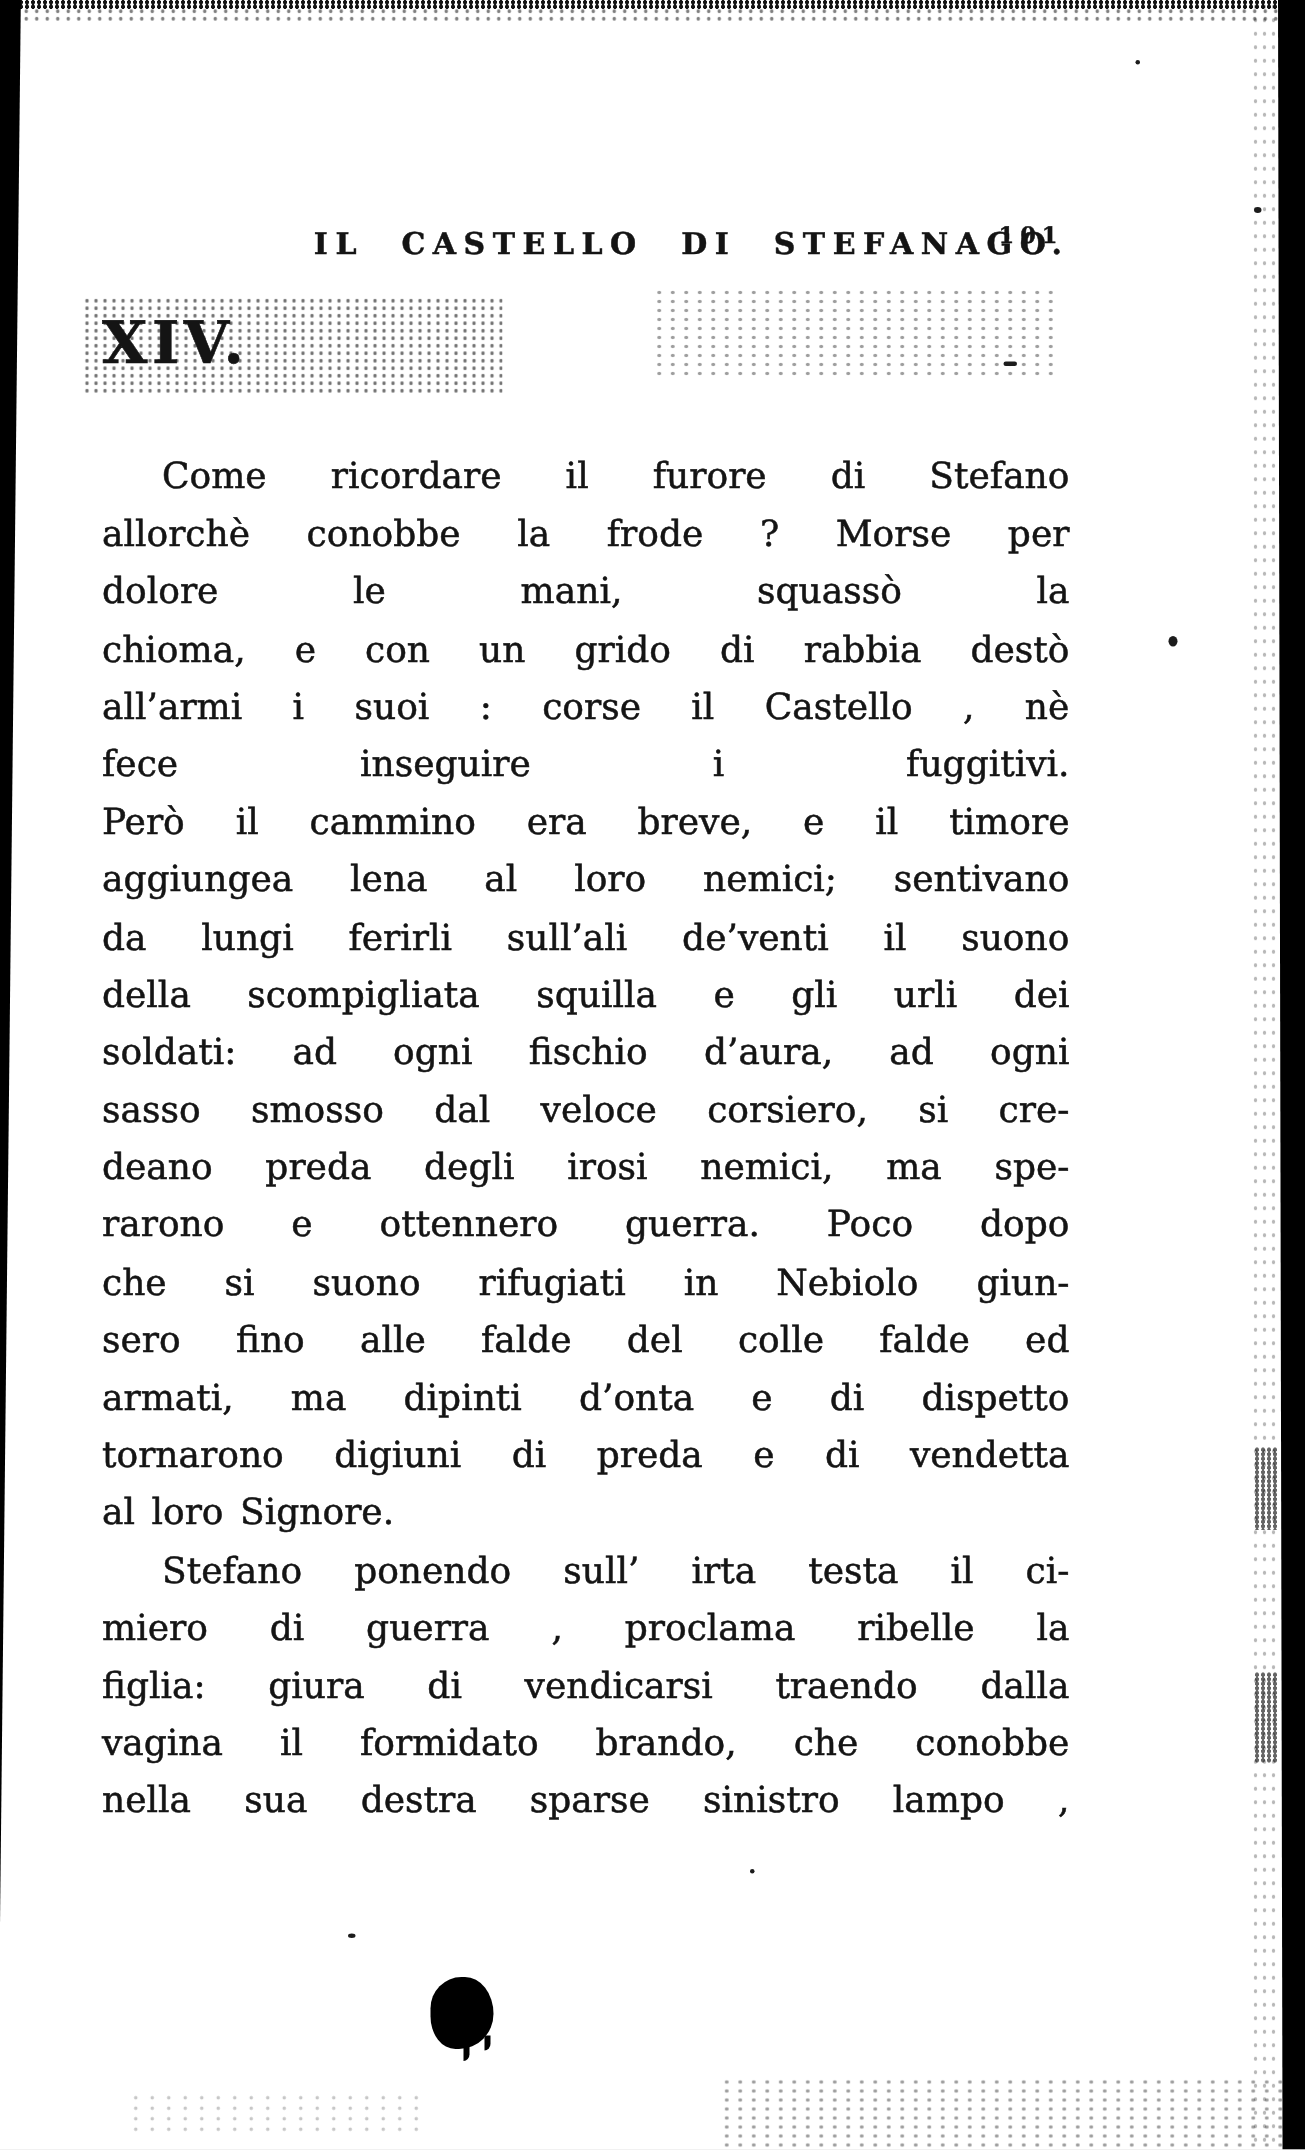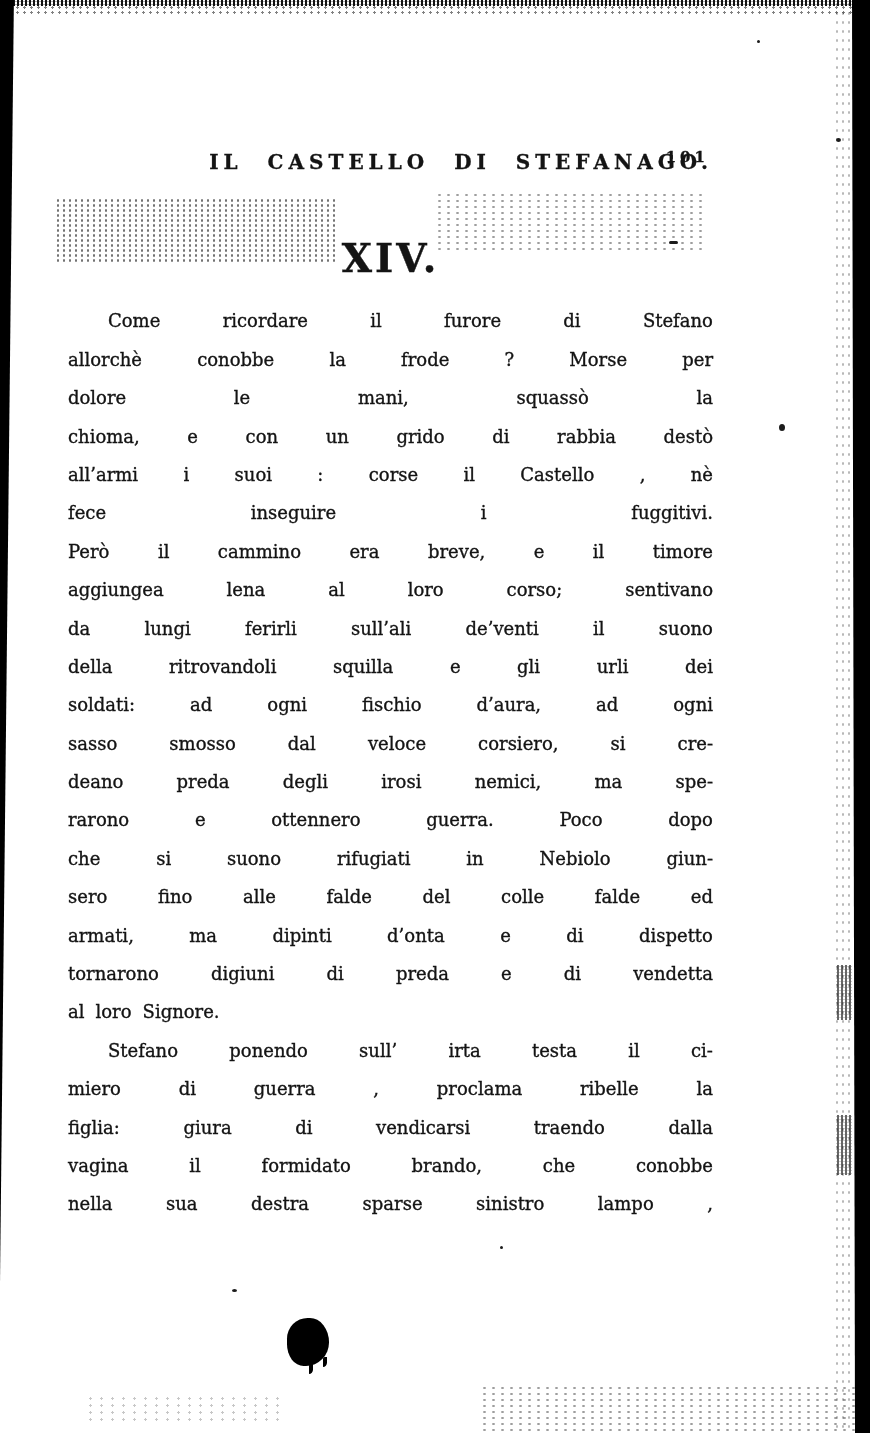--- a/index.html
+++ b/index.html
@@ -28,24 +28,24 @@
     box-shadow:-15px 8px 0 -18px #000, 17px 20px 0 -19px #000,
                 3px 27px 0 -19px #000, -9px -7px 0 -19px #000; }
   
   .content { position:absolute; left:68px; top:148px; width:645px; }
   .running-head { position:relative; height:30px; font-weight:bold;
     -webkit-text-stroke:0.3px var(--ink); }
   .head-title { display:block; text-align:right; font-size:20px;
     letter-spacing:5px; word-spacing:13px; padding-top:2px; }
   .page-num { position:absolute; right:4px; top:0; font-size:15px;
     letter-spacing:4px; }
-  .chapter-head { position:absolute; top:58px; width:100%; text-align:center;
-    font-size:39px; font-weight:bold; letter-spacing:3px;margin-top:29px;
+  .chapter-head { position:absolute; top:58px; width:100%; 
+    font-size:39px; font-weight:bold; letter-spacing:3px;
     -webkit-text-stroke:0.4px var(--ink); }
-  .body-text { position:absolute; top:145px; width:100%; font-size:18px;
+  .body-text { position:absolute; top:145px; width:100%; font-size:24px;
     -webkit-text-stroke:0.35px var(--ink); }
   .tline { display:flex; justify-content:space-between; align-items:flex-end;
     height:38.4px; white-space:nowrap; }
   .tline.first { padding-left:40px; }
   .tline.endline { justify-content:flex-start; gap:11px; }
 </style>
 </head>
 <body>
 
 <div class="page">
@@ -141,35 +141,35 @@
             <span>breve,</span>
             <span>e</span>
             <span>il</span>
             <span>timore</span>
           </div>
           <div class="tline">
             <span>aggiungea</span>
             <span>lena</span>
             <span>al</span>
             <span>loro</span>
-            <span>corso;</span>
+            <span>nemici;</span>
             <span>sentivano</span>
           </div>
           <div class="tline">
             <span>da</span>
             <span>lungi</span>
             <span>ferirli</span>
             <span>sull’ali</span>
             <span>de’venti</span>
             <span>il</span>
             <span>suono</span>
           </div>
           <div class="tline">
             <span>della</span>
-            <span>ritrovandoli</span>
+            <span>scompigliata</span>
             <span>squilla</span>
             <span>e</span>
             <span>gli</span>
             <span>urli</span>
             <span>dei</span>
           </div>
           <div class="tline">
             <span>soldati:</span>
             <span>ad</span>
             <span>ogni</span>

